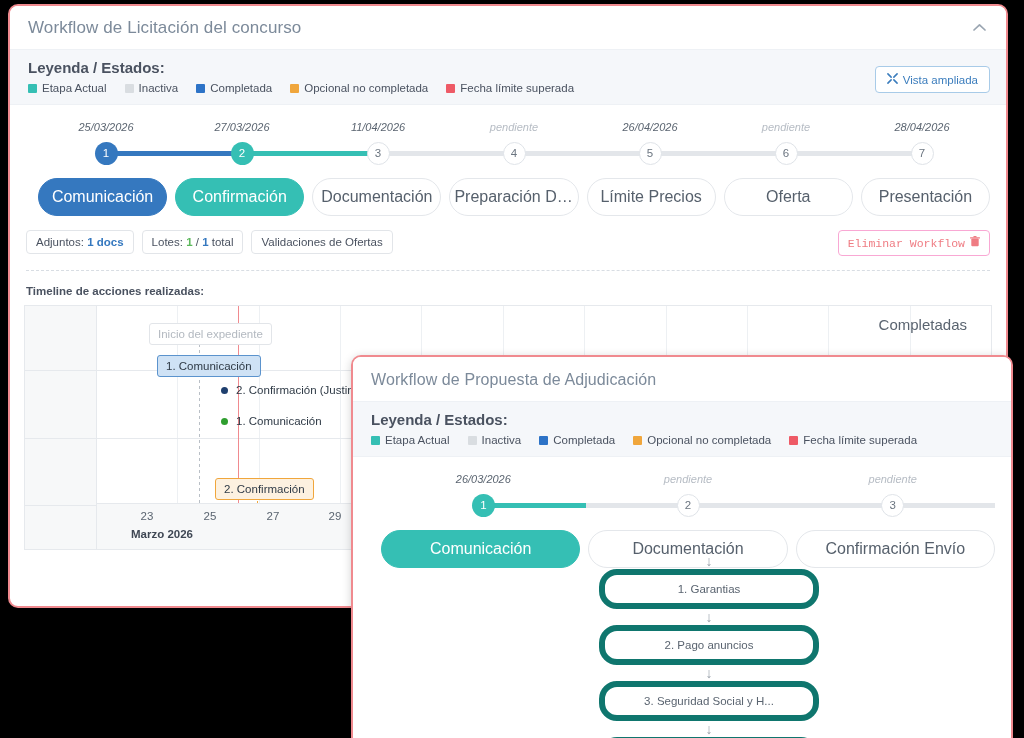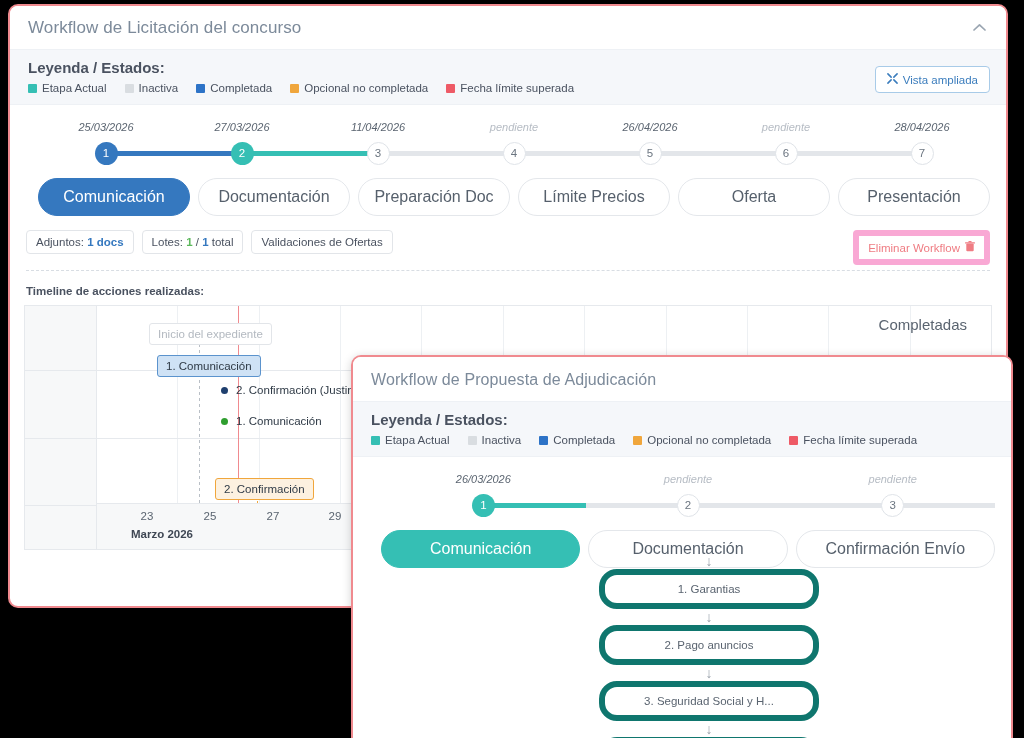--- a/index.html
+++ b/index.html
@@ -105,24 +105,24 @@
     padding: 14px 16px 0 16px; position: relative;
   }
   .chip {
     border: 1px solid #e2e5e9; border-radius: 4px; background: #fff;
     font-size: 11.5px; color: #4a5260; padding: 5px 9px; cursor: pointer;
   }
   .chip b.blue  { color: #3578bf; font-weight: bold; }
   .chip b.green { color: #5cb85c; font-weight: bold; }
   .delete-btn {
     position: absolute; right: 16px; top: 14px;
-    border: 6px solid #f9a8d4; border-radius: 4px; background: #fff;
+    border: 1px solid #f9a8d4; border-radius: 4px; background: #fff;
     color: #ef7c83; font-size: 11.5px; padding: 5px 9px;
     display: flex; align-items: center; gap: 5px; cursor: pointer;
-    font-family: Liberation Sans, sans-serif;
+    font-family: Liberation Mono, monospace;
   }
 
   .dashed-sep {
     margin: 16px 16px 0 16px;
     border-top: 1px dashed #d8dde3;
   }
 
   
   .timeline-title {
     font-size: 11.5px; font-weight: bold; color: #4a5260;
@@ -260,20 +260,21 @@
           <span class="circle idle">6</span>
         </div>
         <div class="step-node-cell">
           <span class="seg left" style="background:#e3e6ea"></span>
           <span class="circle idle">7</span>
         </div>
       </div>
 
       <div class="step-labels">
         <div class="step-pill done">Comunicación</div>
+        <div class="step-pill current">Confirmación</div>
         <div class="step-pill idle">Documentación</div>
         <div class="step-pill idle">Preparación Doc</div>
         <div class="step-pill idle">Límite Precios</div>
         <div class="step-pill idle">Oferta</div>
         <div class="step-pill idle">Presentación</div>
       </div>
     </div>
 
     <div class="chips-row">
       <div class="chip"><span>Adjuntos: </span><b class="blue">1 docs</b></div>

